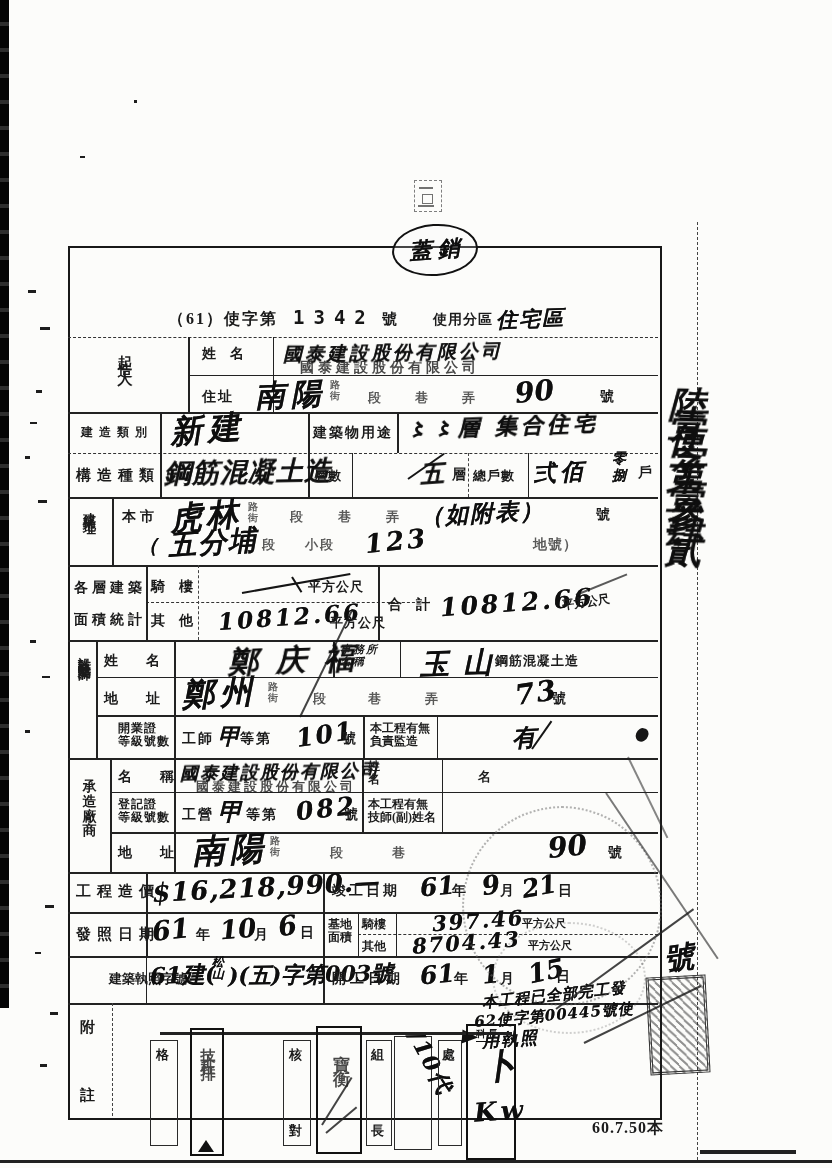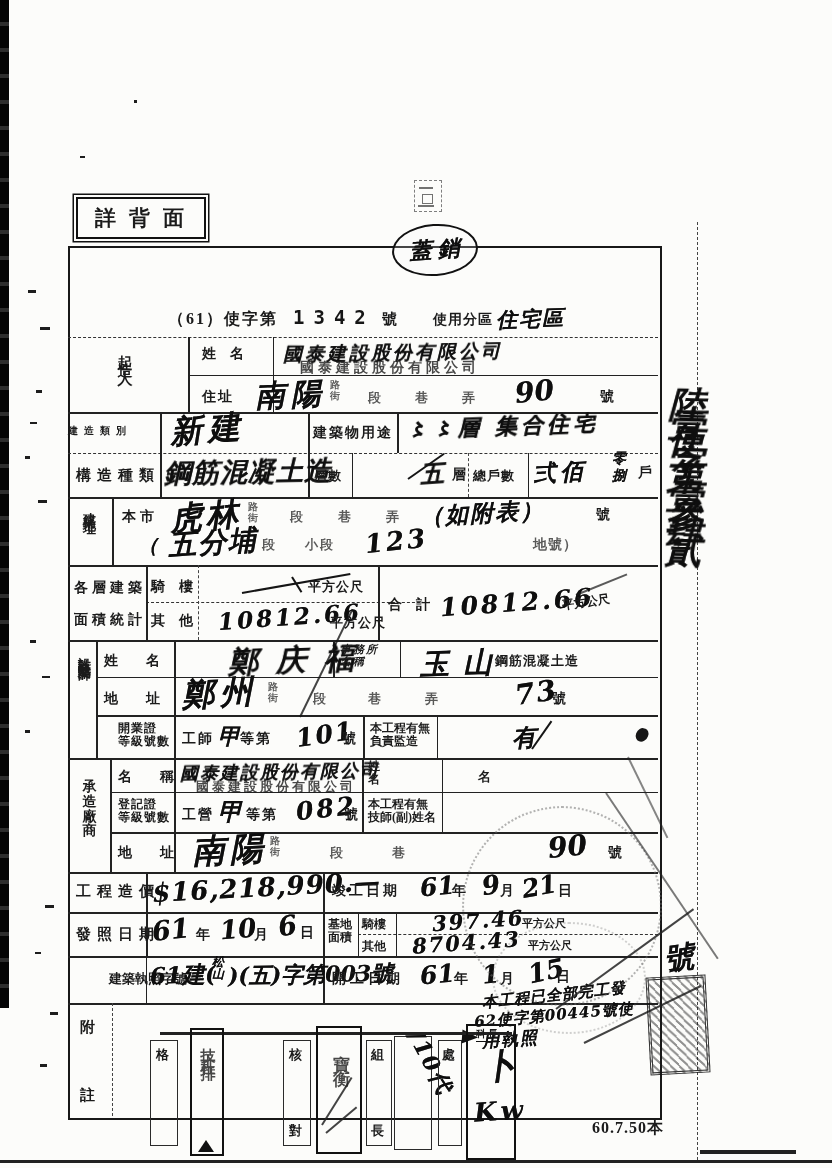--- a/index.html
+++ b/index.html
@@ -45,23 +45,20 @@
   <div class="speck" style="left:40px;top:1064px;width:7px;height:3px;"></div>
   <div class="speck" style="left:134px;top:100px;width:3px;height:3px;"></div>
   <div class="speck" style="left:80px;top:156px;width:5px;height:2px;"></div>
 
   <div class="abs" style="left:414px;top:180px;width:26px;height:30px;border:1px dashed #555;opacity:.75;">
     <div style="position:absolute;left:4px;top:6px;width:14px;height:2px;background:#444;"></div>
     <div style="position:absolute;left:7px;top:13px;width:9px;height:8px;border:1.5px solid #444;"></div>
     <div style="position:absolute;left:3px;top:24px;width:16px;height:2px;background:#444;"></div>
   </div>
 
-  <div class="abs" style="left:76px;top:197px;width:126px;height:38px;border:2.5px solid #111;box-shadow:0 0 0 2px #fcfcfa,0 0 0 3.5px #111;display:flex;align-items:center;justify-content:center;">
-    <span class="p" style="font-size:21px;letter-spacing:13px;margin-left:10px;">詳背面</span>
-  </div>
 
   <div class="abs" style="left:68px;top:246px;width:590px;height:870px;border:2.5px solid #181818;"></div>
 
   <div class="abs" style="left:392px;top:224px;width:82px;height:48px;border:2.5px solid #111;border-radius:50%;transform:rotate(-4deg);display:flex;align-items:center;justify-content:center;background:rgba(252,252,250,.2);z-index:5;">
     <span class="h" style="font-size:22px;letter-spacing:6px;margin-left:5px;">蓋銷</span>
   </div>
 
   <span class="abs p" style="left:168px;top:309px;font-size:16px;letter-spacing:2px;">（61）使字第</span>
   <span class="abs" style="left:293px;top:306px;font-family:'DejaVu Sans Mono',monospace;font-weight:700;font-size:19px;letter-spacing:9px;">1342</span>
   <span class="abs p" style="left:382px;top:310px;font-size:15px;">號</span>
@@ -125,21 +122,21 @@
   <span class="abs p stack faint" style="left:330px;top:380px;font-size:10px;">
     <span>路</span>
     <span>街</span>
   </span>
   <span class="abs p faint" style="left:368px;top:389px;font-size:13px;">段</span>
   <span class="abs p faint" style="left:415px;top:389px;font-size:13px;">巷</span>
   <span class="abs p faint" style="left:462px;top:389px;font-size:13px;">弄</span>
   <span class="abs h" style="left:515px;top:375px;font-size:28px;transform:rotate(-6deg);">90</span>
   <span class="abs p" style="left:600px;top:388px;font-size:14px;">號</span>
 
-  <span class="abs p" style="left:68px;top:424px;font-size:10px;letter-spacing:6px;">建造類別</span>
+  <span class="abs p" style="left:81px;top:424px;font-size:12px;letter-spacing:6px;">建造類別</span>
   <span class="abs h" style="left:170px;top:408px;font-size:32px;letter-spacing:6px;transform:rotate(-5deg);">新建</span>
   <span class="abs p" style="left:313px;top:424px;font-size:14px;letter-spacing:2px;">建築物用途</span>
   <span class="abs h" style="left:405px;top:413px;font-size:23px;letter-spacing:3px;transform:rotate(-2deg);filter:blur(.3px);">〻〻層 集合住宅</span>
 
   <span class="abs p" style="left:76px;top:466px;font-size:15px;letter-spacing:6px;">構造種類</span>
   <span class="abs h" style="left:164px;top:454px;font-size:27px;letter-spacing:1px;transform:rotate(-1deg);filter:blur(.3px);">鋼筋混凝土造</span>
   <span class="abs p" style="left:314px;top:467px;font-size:13px;letter-spacing:1px;">層數</span>
   <span class="abs h" style="left:420px;top:458px;font-size:24px;transform:rotate(-4deg);filter:blur(.3px);">五</span>
   <span class="abs p" style="left:452px;top:466px;font-size:14px;">層</span>
   <span class="abs p" style="left:473px;top:467px;font-size:13px;letter-spacing:1px;">總戶數</span>

